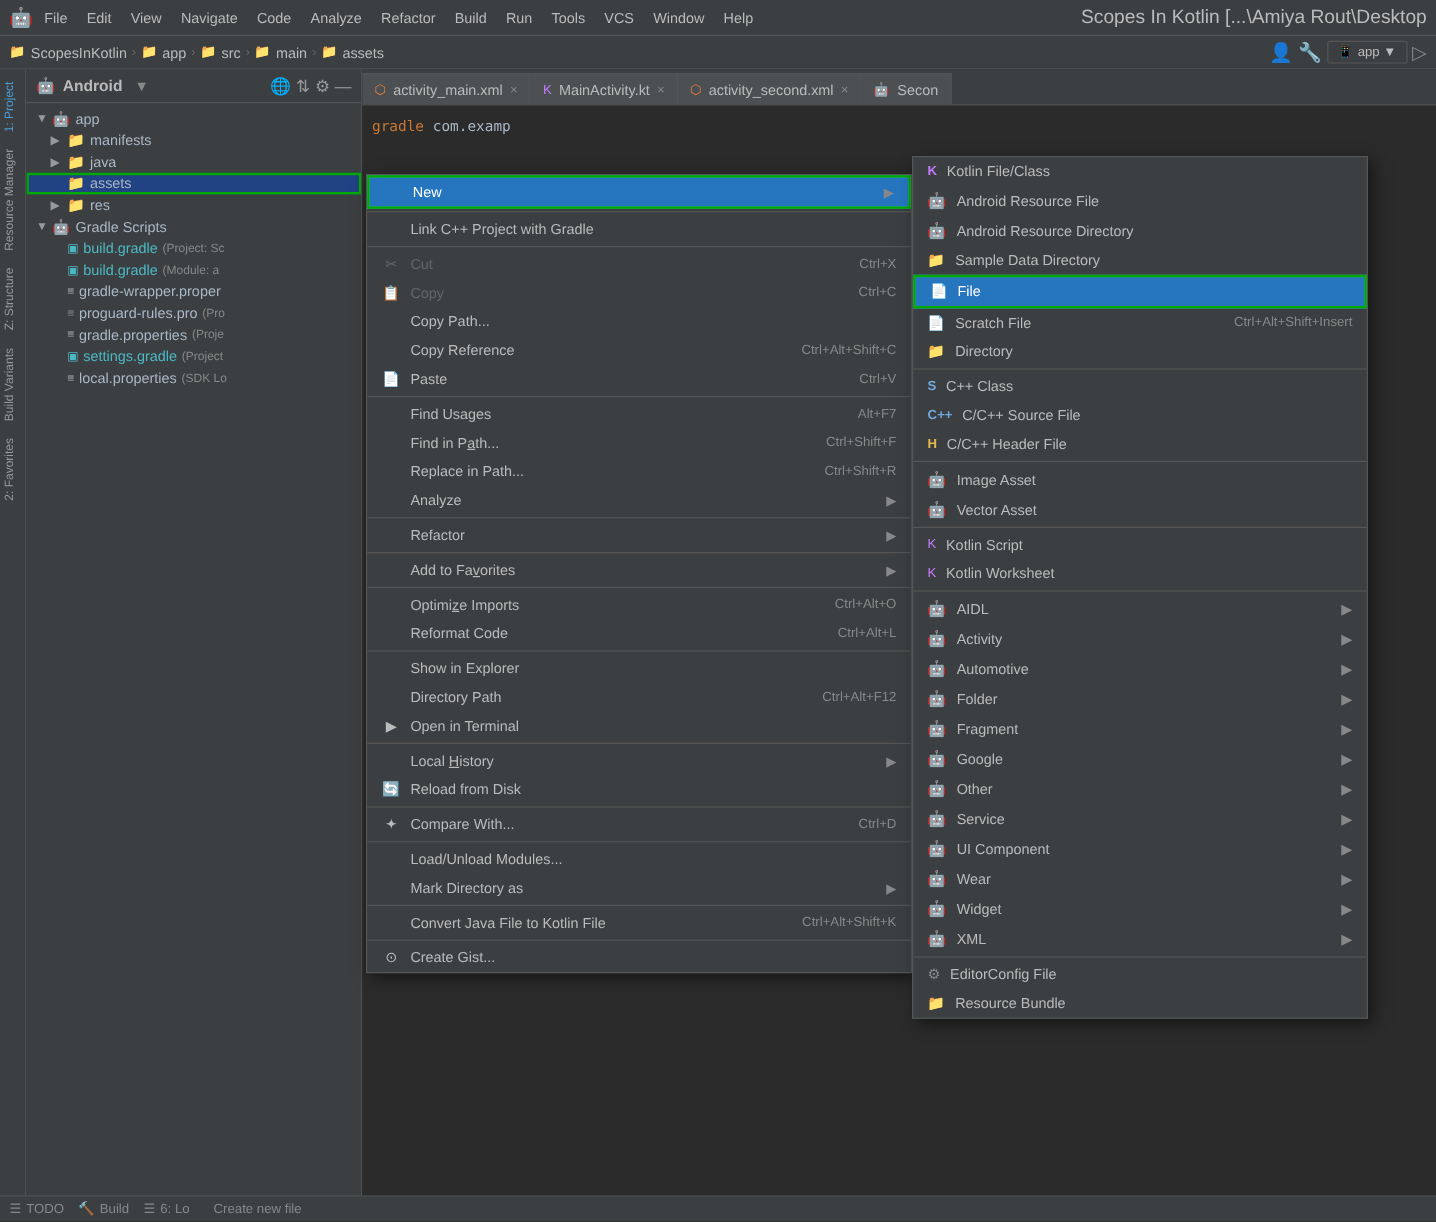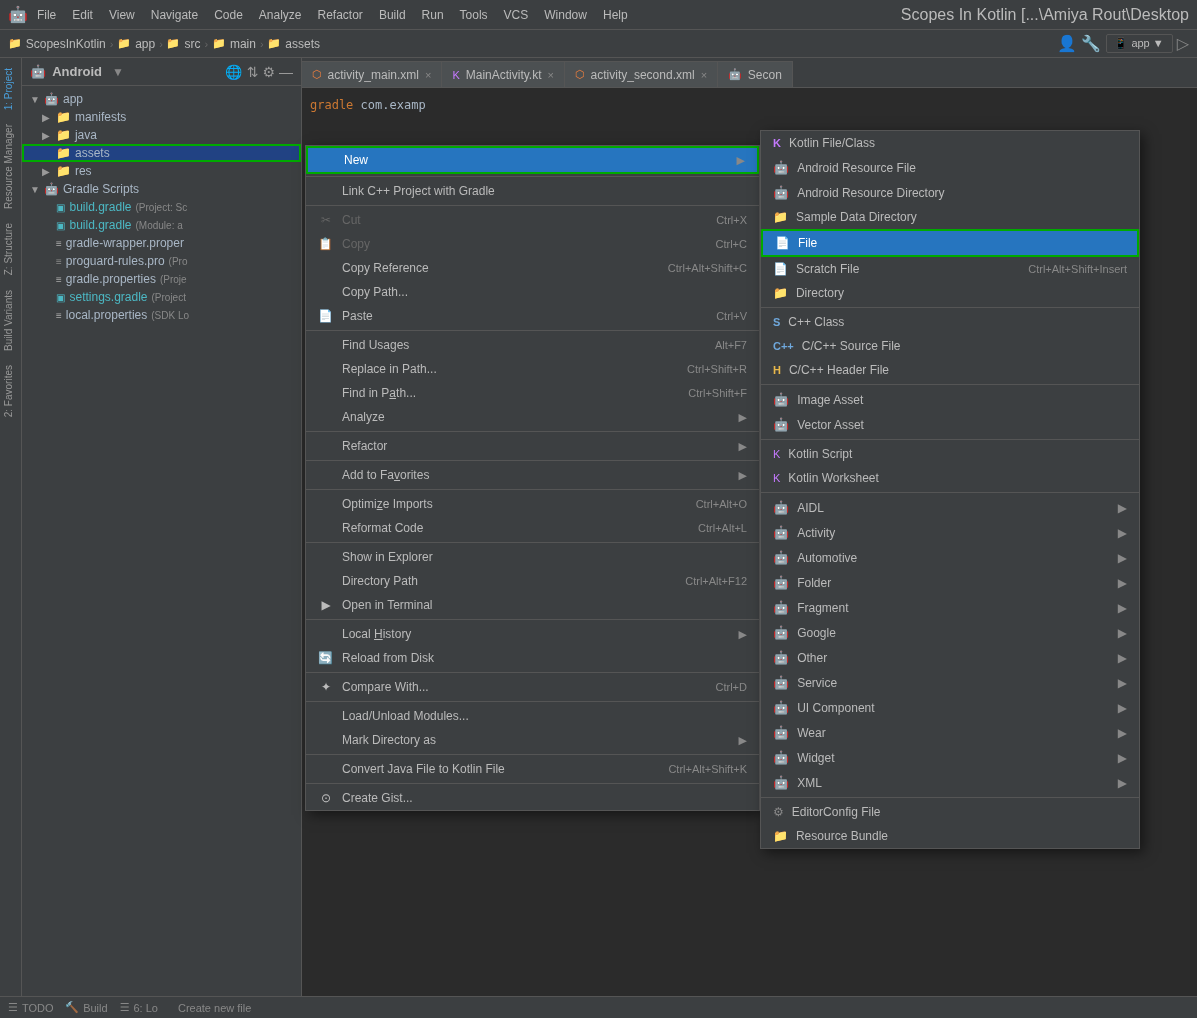--- a/index.html
+++ b/index.html
@@ -477,47 +477,47 @@
     <span>Cut</span>
     <span class="shortcut">Ctrl+X</span>
   </div>
   <div class="ctx-item disabled">
     <span class="ctx-icon">📋</span>
     <span>Copy</span>
     <span class="shortcut">Ctrl+C</span>
   </div>
   <div class="ctx-item">
     <span class="ctx-icon"></span>
+    <span>Copy Path...</span>
+  </div>
+  <div class="ctx-item">
+    <span class="ctx-icon"></span>
     <span>Copy Reference</span>
     <span class="shortcut">Ctrl+Alt+Shift+C</span>
-  </div>
-  <div class="ctx-item">
-    <span class="ctx-icon"></span>
-    <span>Copy Path...</span>
   </div>
   <div class="ctx-item">
     <span class="ctx-icon paste-icon">📄</span>
     <span>Paste</span>
     <span class="shortcut">Ctrl+V</span>
   </div>
   <div class="ctx-separator"></div>
   <div class="ctx-item">
     <span class="ctx-icon"></span>
     <span>Find Usages</span>
     <span class="shortcut">Alt+F7</span>
   </div>
   <div class="ctx-item">
     <span class="ctx-icon"></span>
+    <span>Find in P<span style="text-decoration:underline;">a</span>th...</span>
+    <span class="shortcut">Ctrl+Shift+F</span>
+  </div>
+  <div class="ctx-item">
+    <span class="ctx-icon"></span>
     <span>Replace in Path...</span>
     <span class="shortcut">Ctrl+Shift+R</span>
-  </div>
-  <div class="ctx-item">
-    <span class="ctx-icon"></span>
-    <span>Find in P<span style="text-decoration:underline;">a</span>th...</span>
-    <span class="shortcut">Ctrl+Shift+F</span>
   </div>
   <div class="ctx-item">
     <span class="ctx-icon"></span>
     <span>Analyze</span>
     <span class="ctx-arrow">▶</span>
   </div>
   <div class="ctx-separator"></div>
   <div class="ctx-item">
     <span class="ctx-icon"></span>
     <span>Refactor</span>

